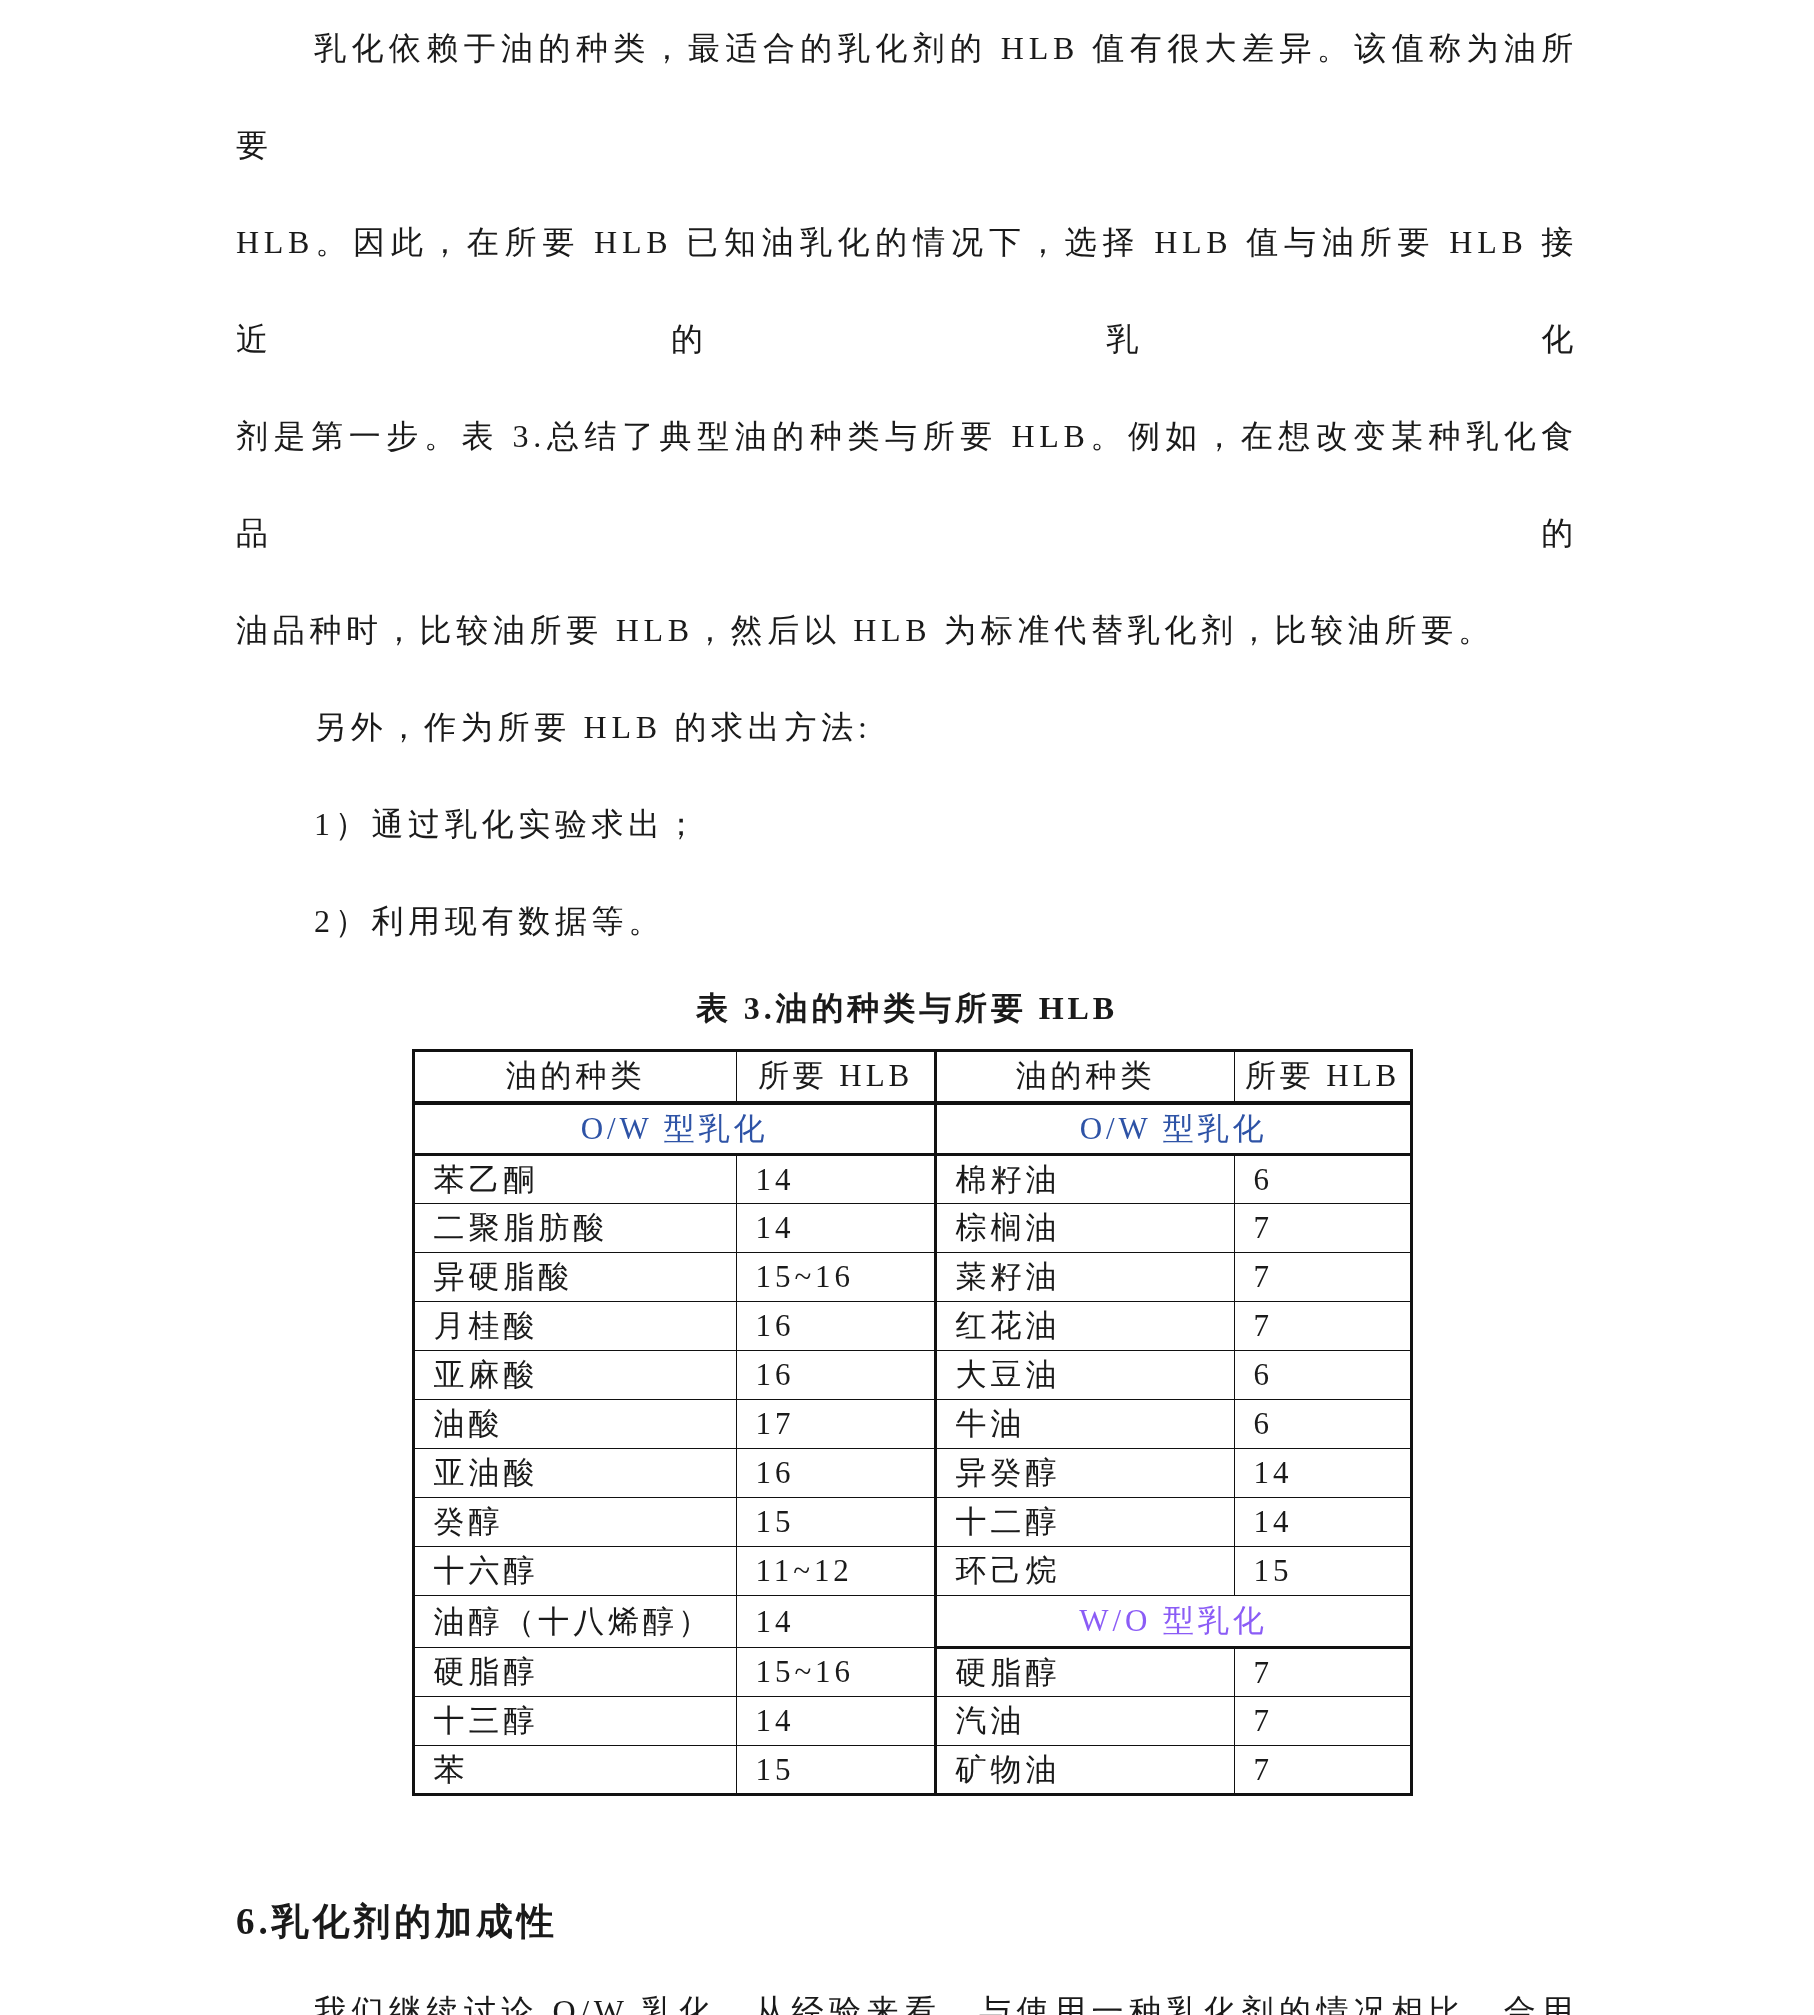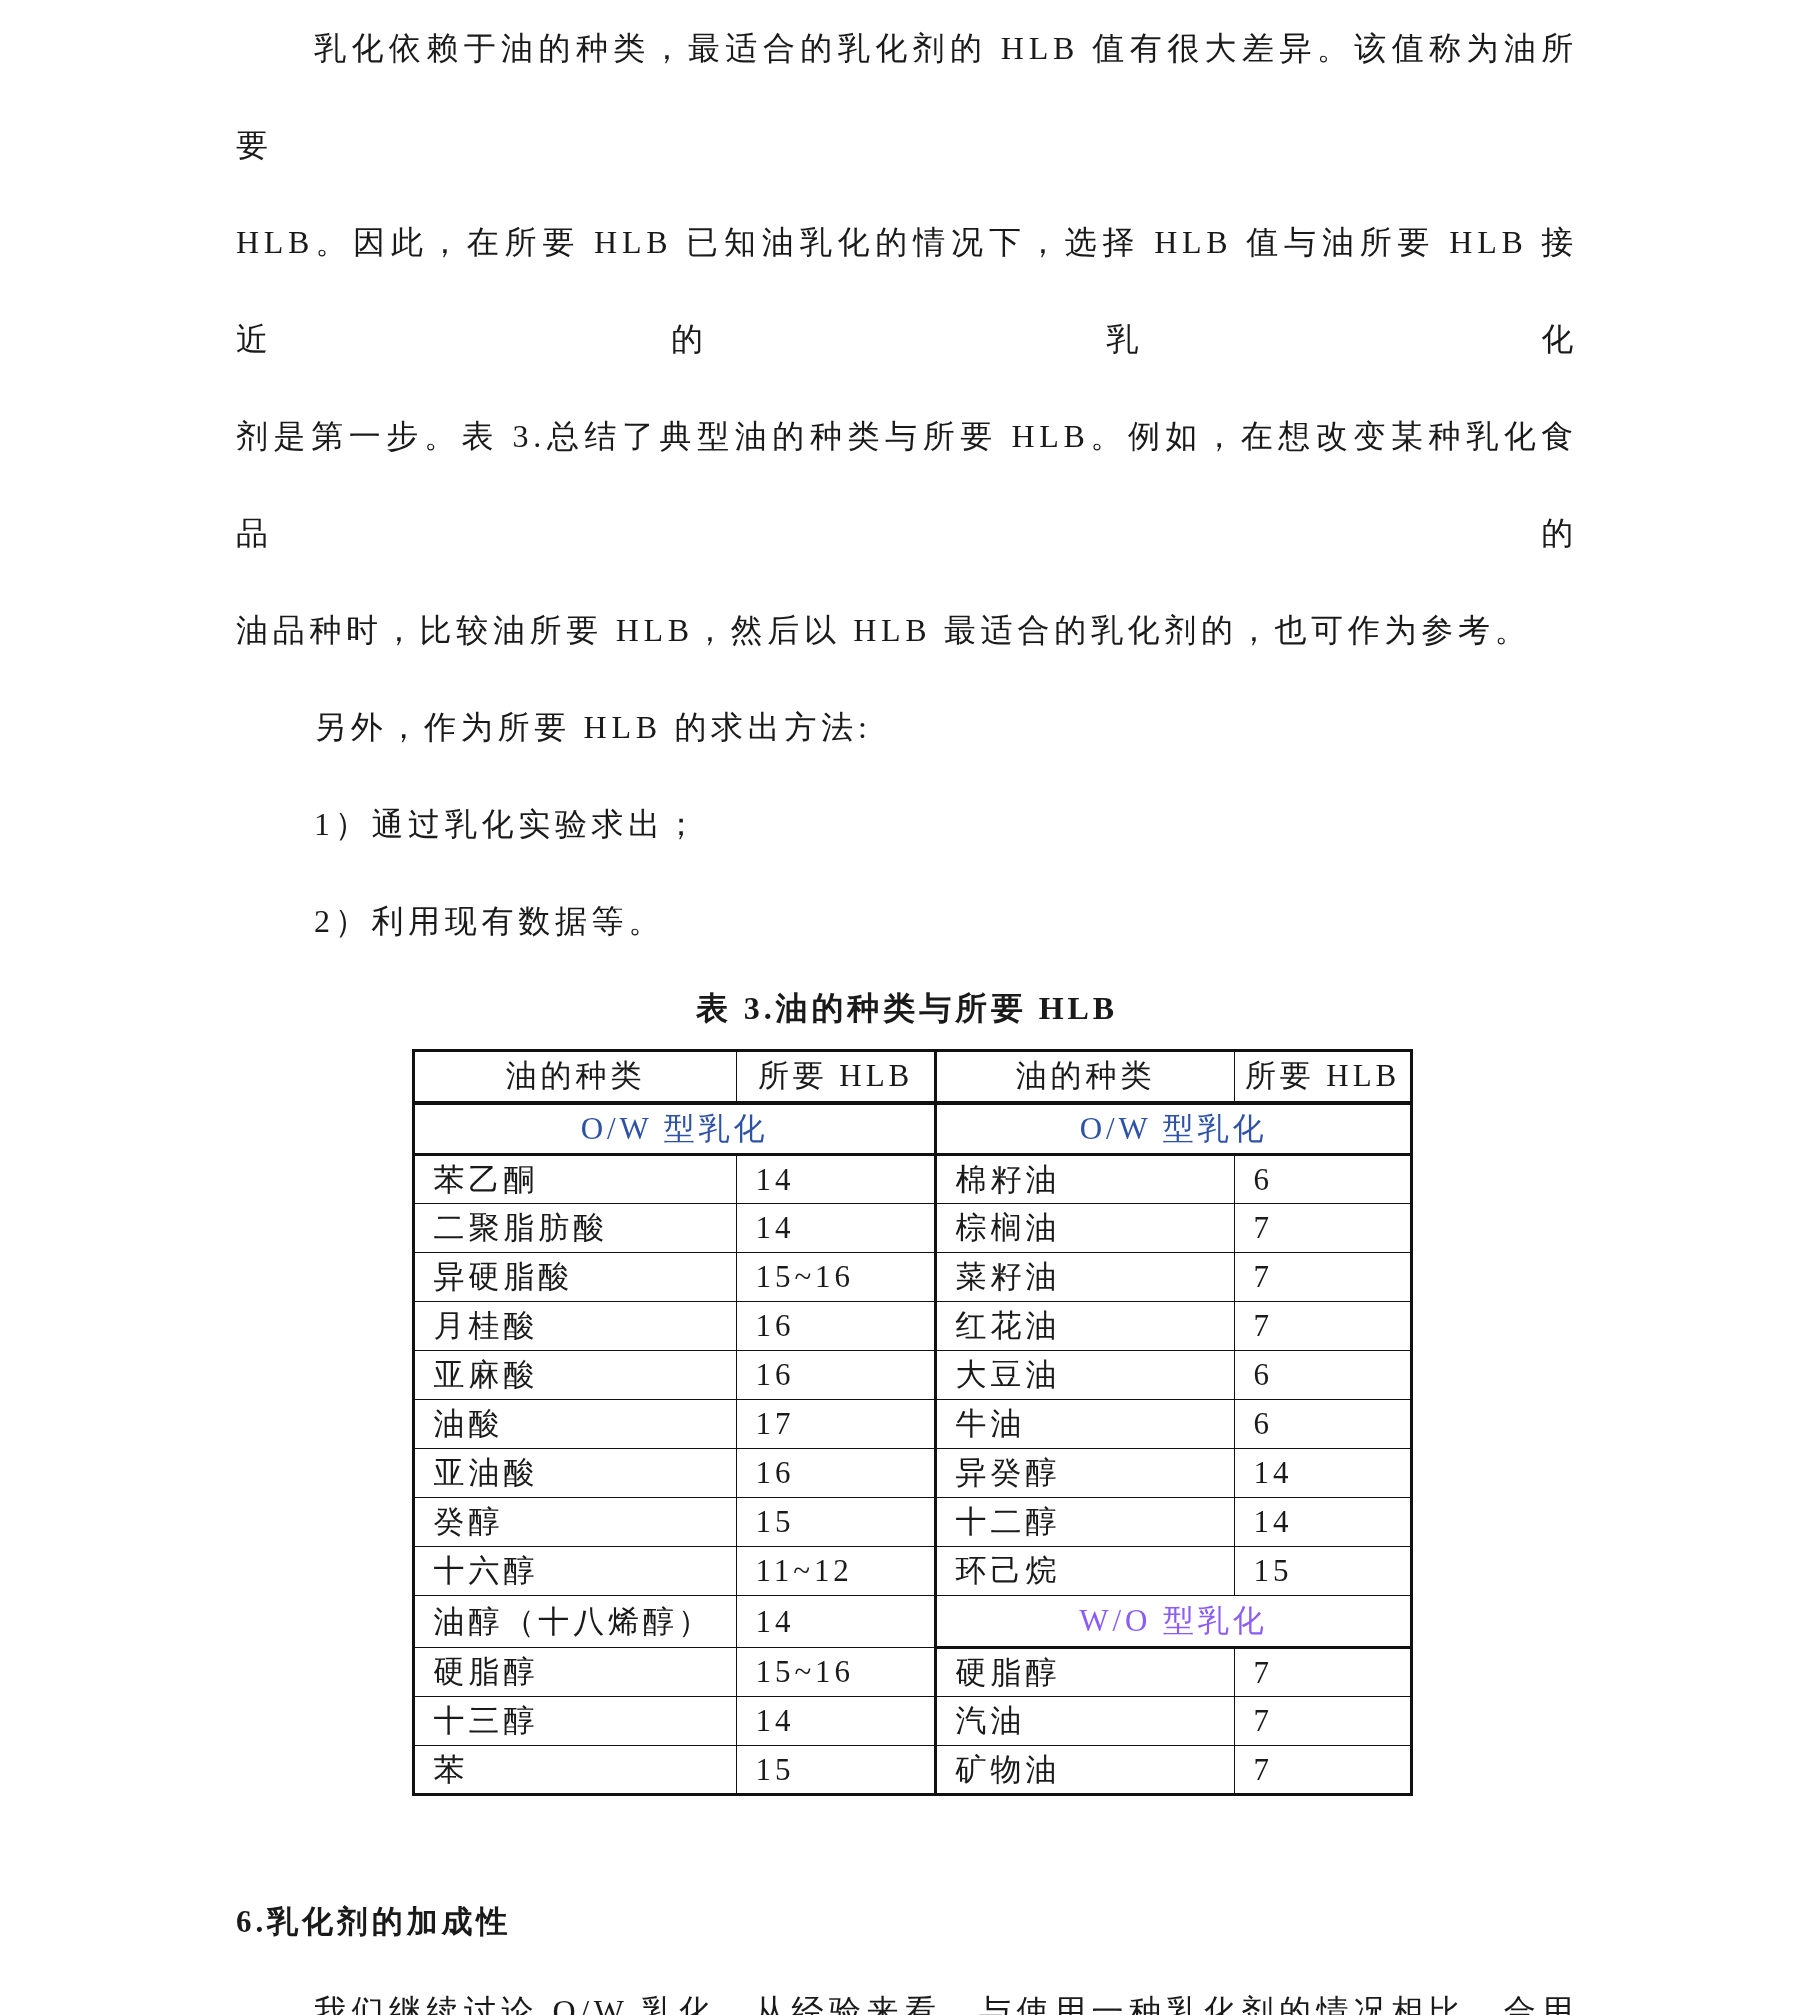--- a/index.html
+++ b/index.html
@@ -76,38 +76,38 @@
     font-weight: normal;
     height: 52px;
     border-bottom: 3.1px solid #111111;
     padding: 0;
   }
   table.hlb .mid { border-left: 3.9px solid #111111; }
 
   
   .section-heading {
     margin-top: 101px;
-    font-size: 31px;
+    font-size: 37px;
     font-weight: bold;
     letter-spacing: 3.9px;
     line-height: 50px;
     white-space: nowrap;
   }
   .para-block { margin-top: 15.5px; }
 </style>
 </head>
 <body style="color: rgb(26, 26, 26);">
 
 <div class="page">
 
   <div>
     <div class="line justify indent">乳化依赖于油的种类，最适合的乳化剂的 HLB 值有很大差异。该值称为油所要</div>
     <div class="line justify">HLB。因此，在所要 HLB 已知油乳化的情况下，选择 HLB 值与油所要 HLB 接近的乳化</div>
     <div class="line justify">剂是第一步。表 3.总结了典型油的种类与所要 HLB。例如，在想改变某种乳化食品的</div>
-    <div class="line">油品种时，比较油所要 HLB，然后以 HLB 最适合的乳化剂的，也可作为参考。</div>
+    <div class="line">油品种时，比较油所要 HLB，然后以 HLB 为标准代替乳化剂，比较油所要。</div>
   </div>
 
   <div class="line indent">另外，作为所要 HLB 的求出方法:</div>
 
   <div class="line indent">1）通过乳化实验求出；</div>
   <div class="line indent">2）利用现有数据等。</div>
 
   <div class="table-title">表 3.油的种类与所要 HLB</div>
 
   <table class="hlb">

